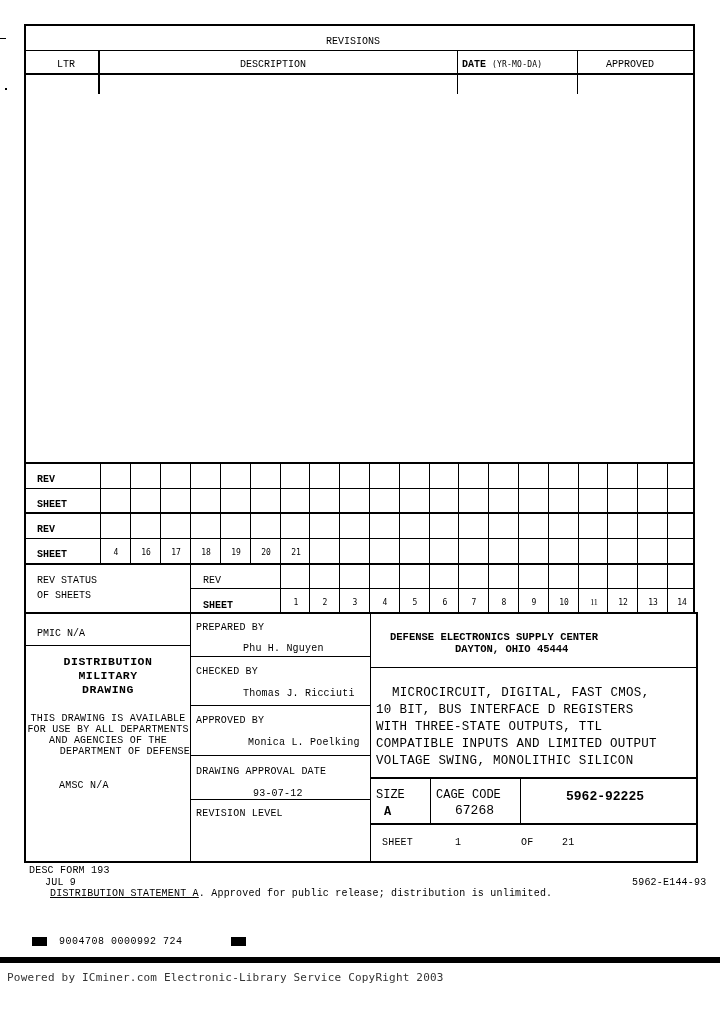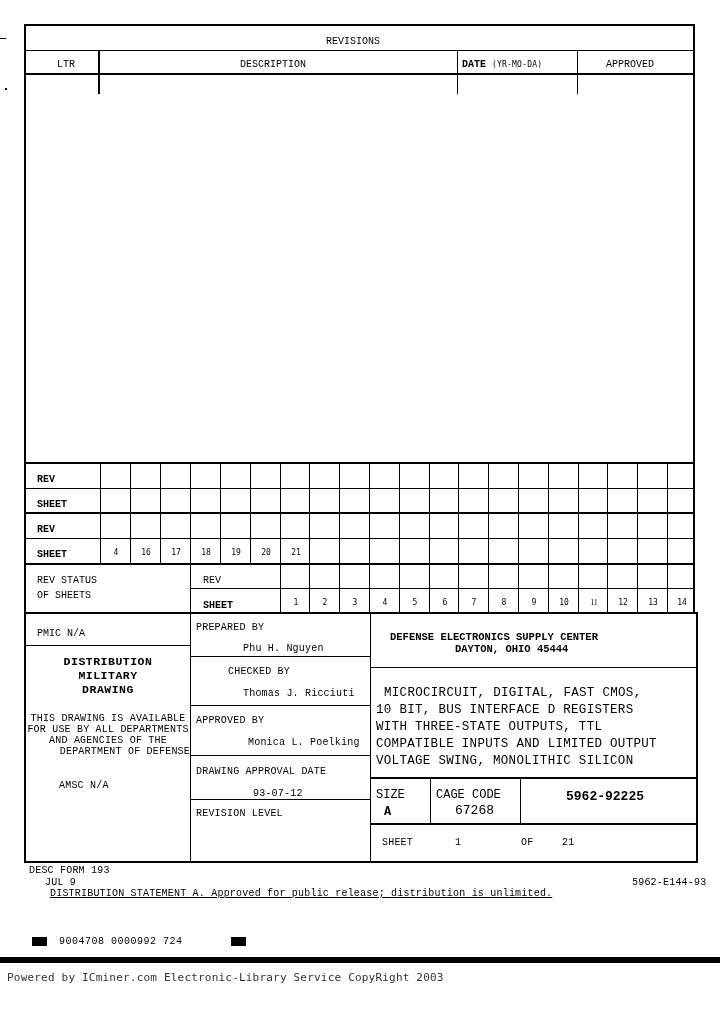--- a/index.html
+++ b/index.html
@@ -133,40 +133,40 @@
   <div class="lbl small" style="left:26px;width:164px;text-align:center;top:735px;">AND AGENCIES OF THE</div>
   <div class="lbl small" style="left:26px;width:164px;text-align:right;top:746px;">DEPARTMENT OF DEFENSE</div>
   <div class="lbl small" style="left:59px;top:780px;">AMSC N/A</div>
 </div>
 
 <div>
   <div class="vthin" style="left:370px;top:612px;height:250px;"></div>
   <div class="lbl small" style="left:196px;top:622px;">PREPARED BY</div>
   <div class="lbl small" style="left:243px;top:643px;">Phu H. Nguyen</div>
   <div class="hthin" style="left:190px;top:656px;width:180px;"></div>
-  <div class="lbl small" style="left:196px;top:666px;margin-left:32px;">CHECKED BY</div>
+  <div class="lbl small" style="left:196px;top:666px;">CHECKED BY</div>
   <div class="lbl small" style="left:243px;top:688px;">Thomas J. Ricciuti</div>
   <div class="hthin" style="left:190px;top:705px;width:180px;"></div>
   <div class="lbl small" style="left:196px;top:715px;">APPROVED BY</div>
   <div class="lbl small" style="left:248px;top:737px;">Monica L. Poelking</div>
   <div class="hthin" style="left:190px;top:755px;width:180px;"></div>
   <div class="lbl small" style="left:196px;top:766px;">DRAWING APPROVAL DATE</div>
   <div class="lbl small" style="left:253px;top:788px;">93-07-12</div>
   <div class="hthin" style="left:190px;top:799px;width:180px;"></div>
   <div class="lbl small" style="left:196px;top:808px;">REVISION LEVEL</div>
 </div>
 
 <div>
   <div class="lbl serif" style="left:390px;top:631px;font-weight:bold;font-size:10.5px;">DEFENSE ELECTRONICS SUPPLY CENTER</div>
   <div class="lbl serif" style="left:455px;top:643px;font-weight:bold;font-size:10.5px;">DAYTON, OHIO  45444</div>
   <div class="hthin" style="left:370px;top:667px;width:327px;"></div>
 </div>
 
 <div>
-  <div class="lbl title-block" style="left:384px;top:685px;">MICROCIRCUIT, DIGITAL, FAST CMOS,</div>
+  <div class="lbl title-block" style="left:392px;top:685px;">MICROCIRCUIT, DIGITAL, FAST CMOS,</div>
   <div class="lbl title-block" style="left:376px;top:702px;">10 BIT, BUS INTERFACE D REGISTERS</div>
   <div class="lbl title-block" style="left:376px;top:719px;">WITH THREE-STATE OUTPUTS, TTL</div>
   <div class="lbl title-block" style="left:376px;top:736px;">COMPATIBLE INPUTS AND LIMITED OUTPUT</div>
   <div class="lbl title-block" style="left:376px;top:753px;">VOLTAGE SWING, MONOLITHIC SILICON</div>
   <div class="hline" style="left:370px;top:777px;width:327px;"></div>
 </div>
 
 <div>
   <div class="vthin" style="left:430px;top:778px;height:46px;"></div>
   <div class="vthin" style="left:520px;top:778px;height:46px;"></div>
@@ -179,21 +179,21 @@
   <div class="lbl small" style="left:382px;top:837px;">SHEET</div>
   <div class="lbl small" style="left:455px;top:837px;">1</div>
   <div class="lbl small" style="left:521px;top:837px;">OF</div>
   <div class="lbl small" style="left:562px;top:837px;">21</div>
 </div>
 
 <div>
   <div class="lbl small" style="left:29px;top:865px;">DESC FORM 193</div>
   <div class="lbl small" style="left:45px;top:877px;">JUL 9</div>
   <div class="lbl small" style="left:632px;top:877px;text-align:right;">5962-E144-93</div>
-  <div class="lbl small" style="left:50px;top:888px;text-decoration:underline;">
+  <div class="lbl small" style="left:50px;top:888px;">
     <span style="text-decoration:underline;">DISTRIBUTION STATEMENT A</span><span>. Approved for public release; distribution is unlimited.</span>
   </div>
 </div>
 
 <div>
   <div class="abs" style="left:32px;top:937px;width:15px;height:9px;background:#000;"></div>
   <div class="lbl small" style="left:59px;top:936px;font-size:10px;letter-spacing:0.5px;">9004708 0000992 724</div>
   <div class="abs" style="left:231px;top:937px;width:15px;height:9px;background:#000;"></div>
 </div>
 

